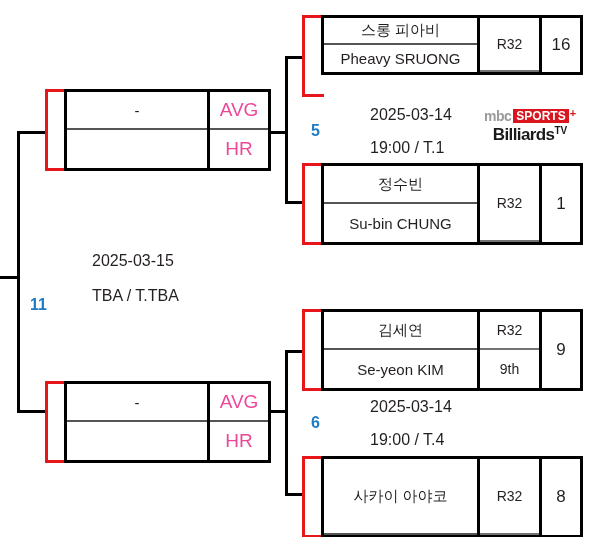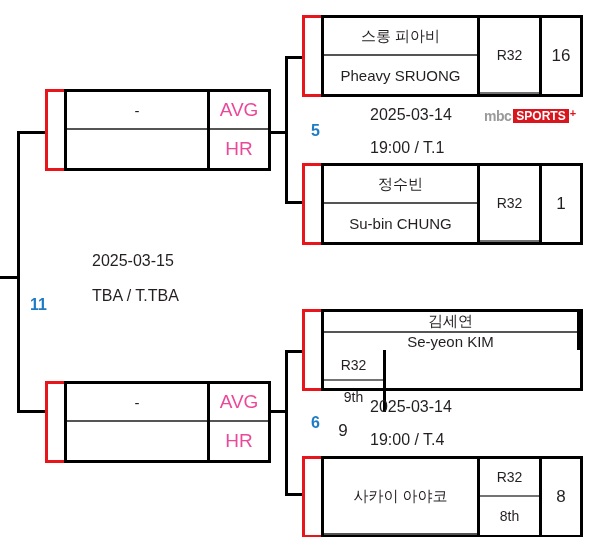--- a/index.html
+++ b/index.html
@@ -221,21 +221,21 @@
       <div class="cell top">AVG</div>
       <div class="cell">HR</div>
     </div>
   </div>
 
   <div class="meta-num" style="left:30px; top:268px;margin-top:28px;">11</div>
   <div class="meta-date" style="left:92px; top:252px;">2025-03-15</div>
   <div class="meta-time" style="left:92px; top:287px;">TBA /  T.TBA</div>
 
   <div class="red-bracket" style="left:302px; top:15px; width:22px; height:82px;"></div>
-  <div class="match" style="left:321px; top:15px; width:262px; height:82px;">
+  <div class="match" style="left:321px; top:15px; width:262px; height:60px;">
     <div class="names">
       <div class="cell top">스롱 피아비</div>
       <div class="cell">Pheavy SRUONG</div>
     </div>
     <div class="ranks">
       <div class="cell top">R32</div>
     </div>
     <div class="seed">16</div>
   </div>
 
@@ -254,43 +254,45 @@
   <div class="meta-num" style="left:311px; top:122px;">5</div>
   <div class="meta-date" style="left:370px; top:106px;">2025-03-14</div>
   <div class="meta-time" style="left:370px; top:139px;">19:00 /  T.1</div>
 
   <div class="logo" style="left:484px; top:108px;">
     <div class="row1">
       <span class="mbc">mbc</span>
       <span class="sports">SPORTS</span>
       <span class="plus">+</span>
     </div>
+    <div class="row2">
+      <span class="billiards">Billiards</span><span class="tv">TV</span>
+    </div>
   </div>
 
   <div class="red-bracket" style="left:302px; top:309px; width:22px; height:82px;"></div>
-  <div class="match" style="left:321px; top:309px; width:262px; height:82px;flex-direction:column;">
+  <div class="match" style="left:321px; top:309px; width:262px; height:82px;">
     <div class="names">
       <div class="cell top">김세연</div>
       <div class="cell">Se-yeon KIM</div>
     </div>
     <div class="ranks">
       <div class="cell top">R32</div>
       <div class="cell">9th</div>
     </div>
     <div class="seed">9</div>
   </div>
 
   <div class="red-bracket" style="left:302px; top:456px; width:22px; height:82px;"></div>
   <div class="match" style="left:321px; top:456px; width:262px; height:82px;">
     <div class="names">
       <div class="cell top">사카이 아야코</div>
     </div>
     <div class="ranks">
       <div class="cell top">R32</div>
-      <div class="cell">8th</div>
     </div>
     <div class="seed">8</div>
   </div>
 
   <div class="meta-num" style="left:311px; top:414px;">6</div>
   <div class="meta-date" style="left:370px; top:398px;">2025-03-14</div>
   <div class="meta-time" style="left:370px; top:431px;">19:00 /  T.4</div>
 
 </div>
 

